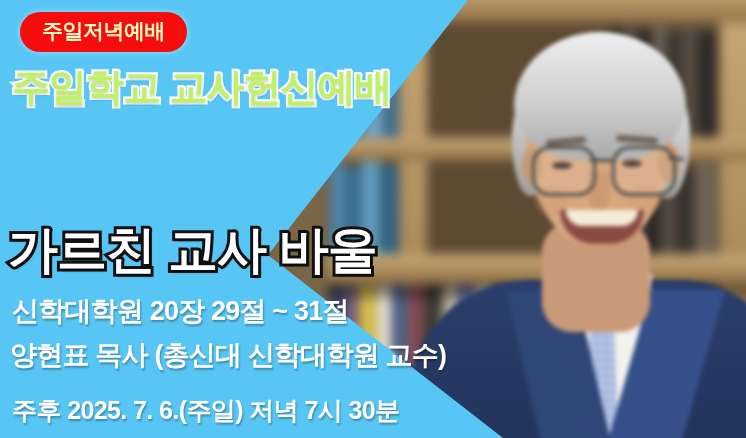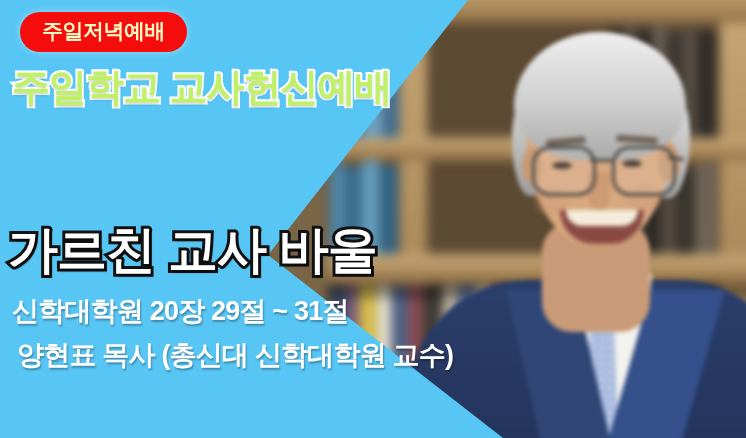--- a/index.html
+++ b/index.html
@@ -231,21 +231,21 @@
   #line1 { top: 136px; }
   #line2 { top: 217px; }
 
   #verse {
     left: 12px; top: 293px;
     font-size: 27px; font-weight: bold;
     color: #ffffff; letter-spacing: -0.8px;
     text-shadow: 1px 2px 2px rgba(0,0,0,.30);
   }
   #speaker {
-    left: 17px; top: 337px;
+    left: 10px; top: 337px;
     font-size: 27px; font-weight: bold;
     color: #ffffff; letter-spacing: -0.8px;
     text-shadow: 1px 2px 2px rgba(0,0,0,.30);
   }
   #datetime {
     left: 12px; top: 394px;
     font-size: 25px; font-weight: bold;
     color: #ffffff; letter-spacing: -0.6px;
     text-shadow: 1px 2px 2px rgba(0,0,0,.30);
   }
@@ -351,14 +351,15 @@
 
   <div class="txt" id="subtitle">주일학교 교사헌신예배</div>
 
 
   <div class="txt" id="line2">가르친 교사 바울</div>
 
   <div class="txt" id="verse">신학대학원 20장 29절 ~ 31절</div>
 
   <div class="txt" id="speaker">양현표 목사 (총신대 신학대학원 교수)</div>
 
+  <div class="txt" id="datetime">주후 2025. 7. 6.(주일) 저녁 7시 30분</div>
 
 </div>
 
 </body></html>

